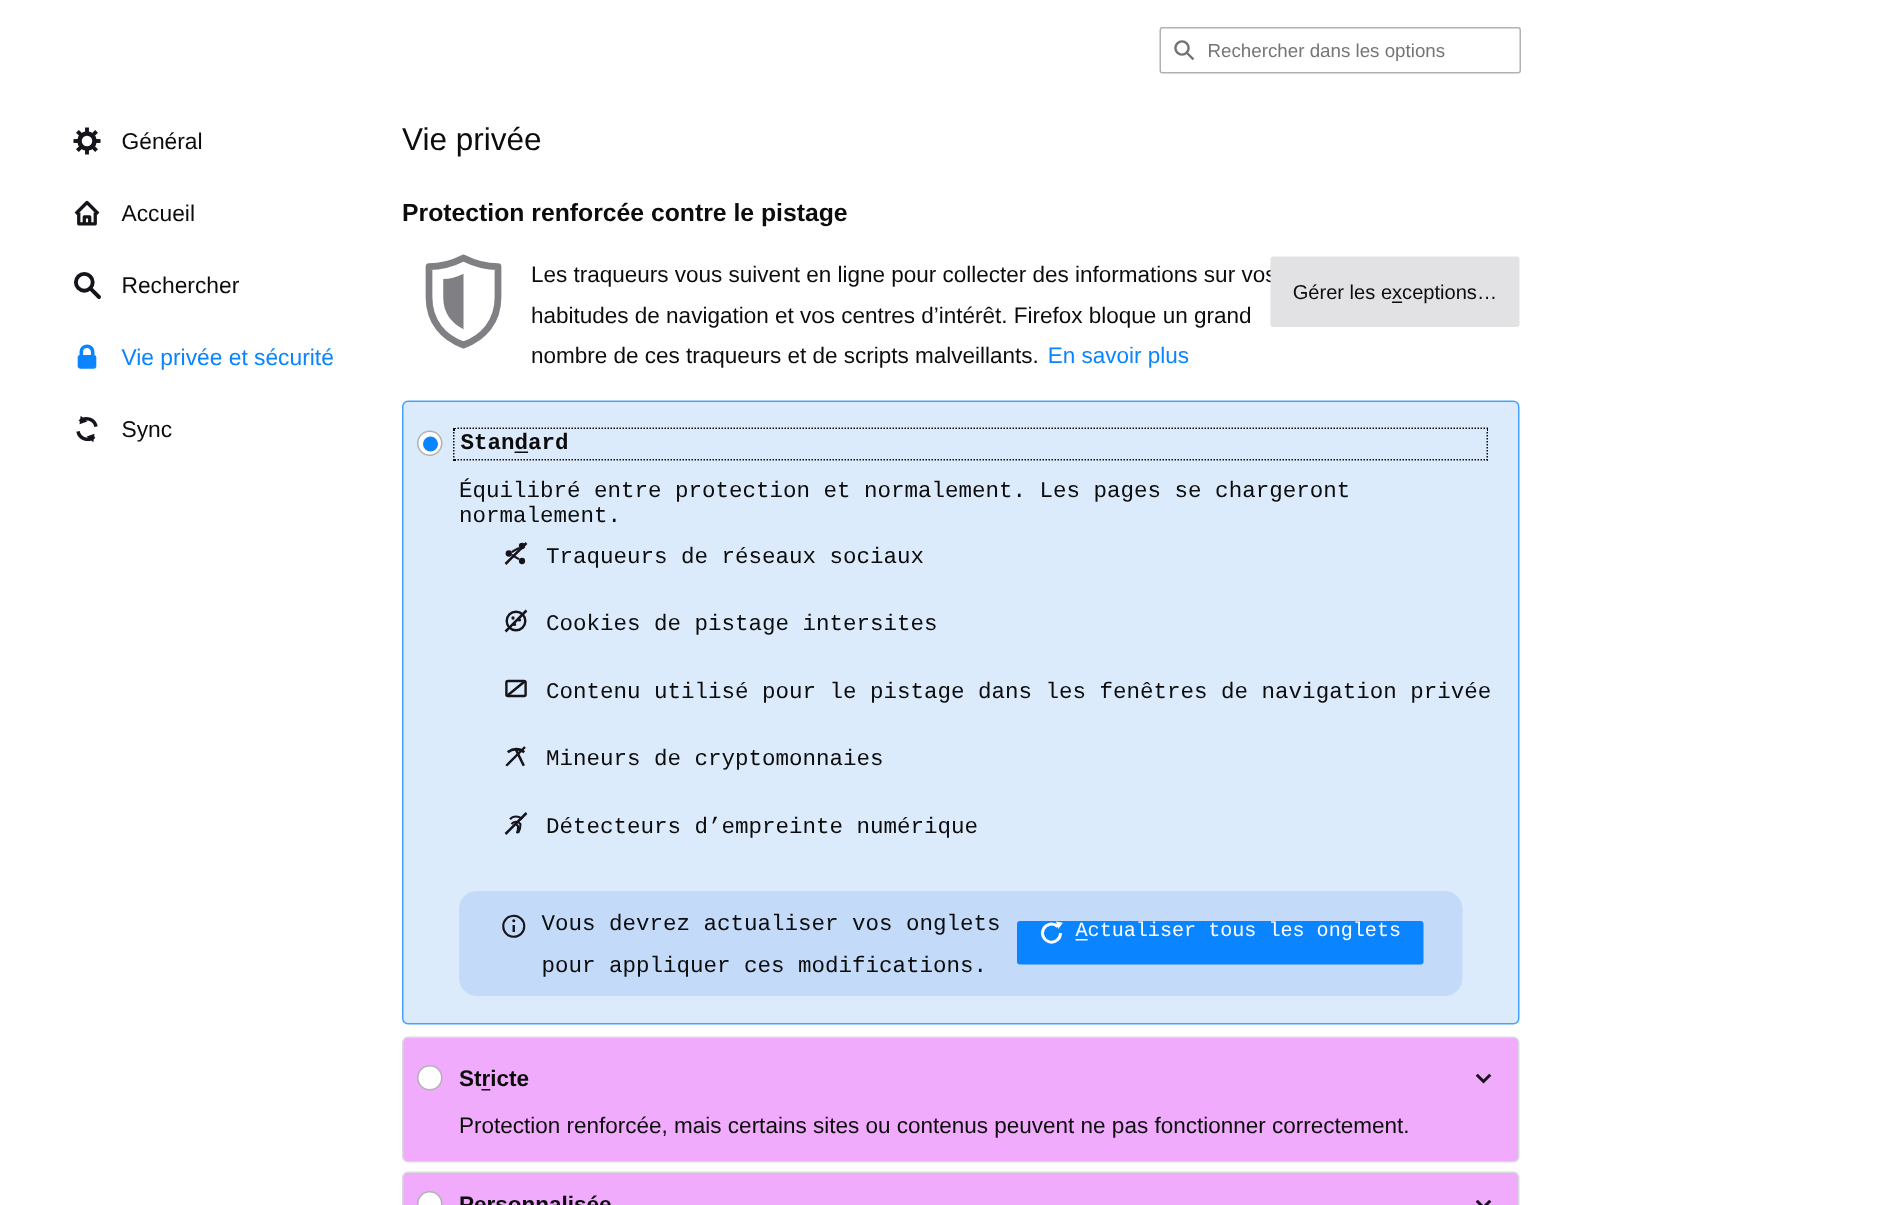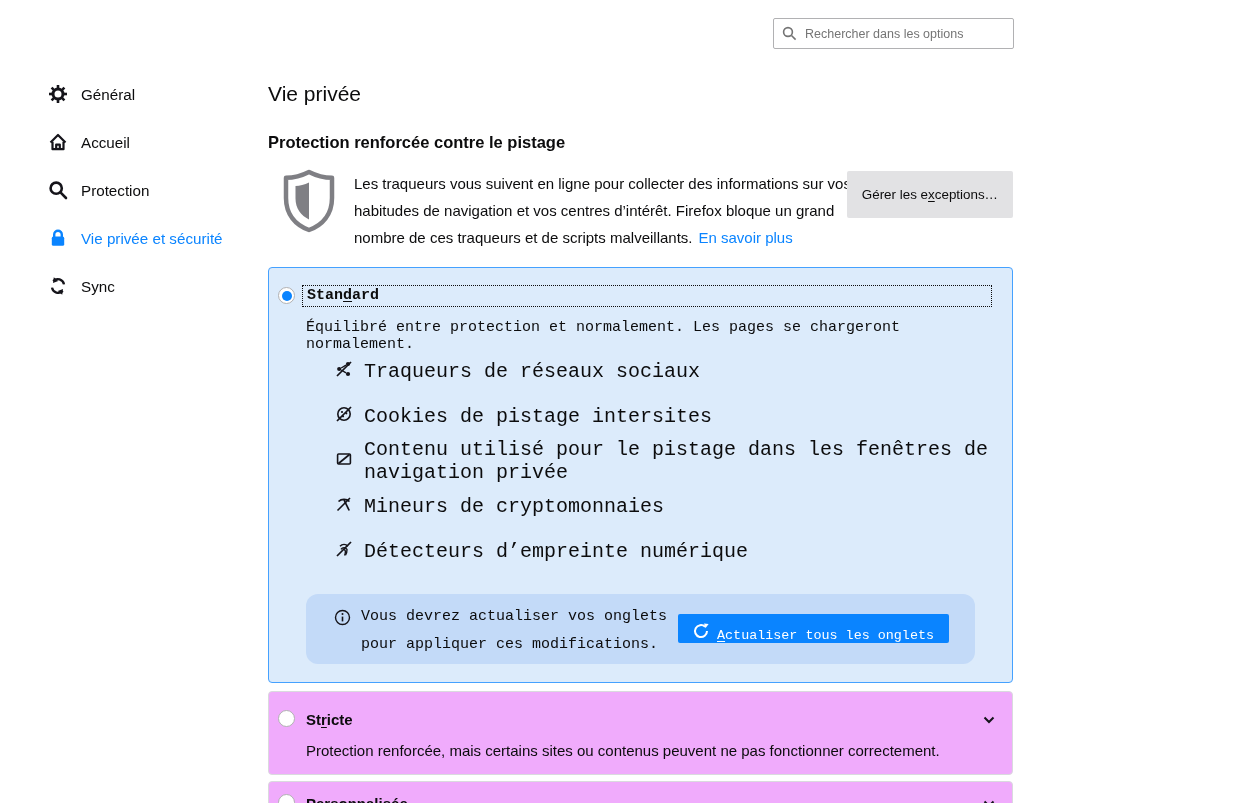--- a/index.html
+++ b/index.html
@@ -46,29 +46,29 @@
   .radio.checked::after { content:""; position:absolute; left:2.5px; top:2.5px;
     width:10px; height:10px; border-radius:50%; background:#0a84ff; }
 
   .opt-label { font-size:15px; font-weight:bold; cursor:pointer; }
   .focus-row { position:absolute; left:33px; right:20px; top:17px; height:22px;
     border:1px dotted #0c0c0d; padding-left:4px; line-height:20px; }
   .opt-desc { position:absolute; left:37px; font-size:15px; }
 
   .blocked-list { position:absolute; left:67px; top:95px; list-style:none; }
   .blocked-list li { display:flex; align-items:center; gap:12px; height:16px;
-    margin-bottom:29px; font-size:20px; }
+    margin-bottom:29px; font-size:15px; }
 
   .message-bar { position:absolute; left:37px; top:326px; width:669px; height:70px;
     background:#c3daf8; border-radius:12px; }
   .notice-text { position:absolute; left:55px; top:9px; width:348px; font-size:15px; line-height:28px; }
   .info-ic { position:absolute; left:28px; top:15px; }
   .btn-primary { position:absolute; right:26px; top:20px; height:29px; padding:0 15px;
     background:#0a84ff; color:#fff; border:none; border-radius:2px; font-family:inherit;
-    font-size:13.4px; display:flex; align-items:flex-end; gap:8px; cursor:pointer; }
+    font-size:13.4px; display:flex; align-items:flex-start; gap:8px; cursor:pointer; }
 
   .chev { position:absolute; right:17px; cursor:pointer; }
 </style>
 </head>
 <body>
 
 <div class="search-wrap">
   <span class="in-icon">
     <svg width="15" height="15" viewBox="0 0 15 15" fill="none" stroke="#737373" stroke-width="1.6">
       <circle cx="6" cy="6" r="4.4"></circle>
@@ -107,21 +107,21 @@
     </span>
     <span>Accueil</span>
   </div>
   <div class="side-item">
     <span class="ic">
       <svg width="20" height="20" viewBox="0 0 20 20" fill="none" stroke="#15141a" stroke-width="2.6" stroke-linecap="round">
         <circle cx="8.2" cy="8.2" r="5.6"></circle>
           <line x1="12.7" y1="12.7" x2="18" y2="18"></line>
       </svg>
     </span>
-    <span>Protection</span>
+    <span>Rechercher</span>
   </div>
   <div class="side-item selected">
     <span class="ic">
       <svg width="20" height="20" viewBox="0 0 20 20">
         <path d="M6.2 9 V6.6 a3.8 3.8 0 0 1 7.6 0 V9" fill="none" stroke="#0a84ff" stroke-width="2.4"></path>
         <rect x="3.8" y="8.6" width="12.4" height="9.2" rx="1.6" fill="#0a84ff"></rect>
       </svg>
     </span>
     <span>Vie privée et sécurité</span>
   </div>

